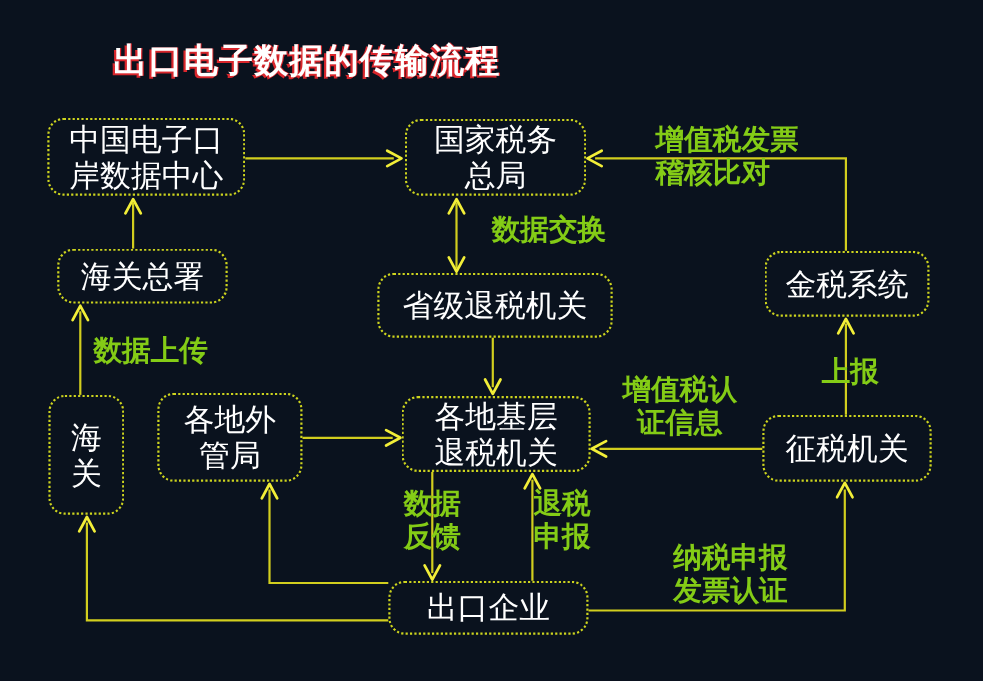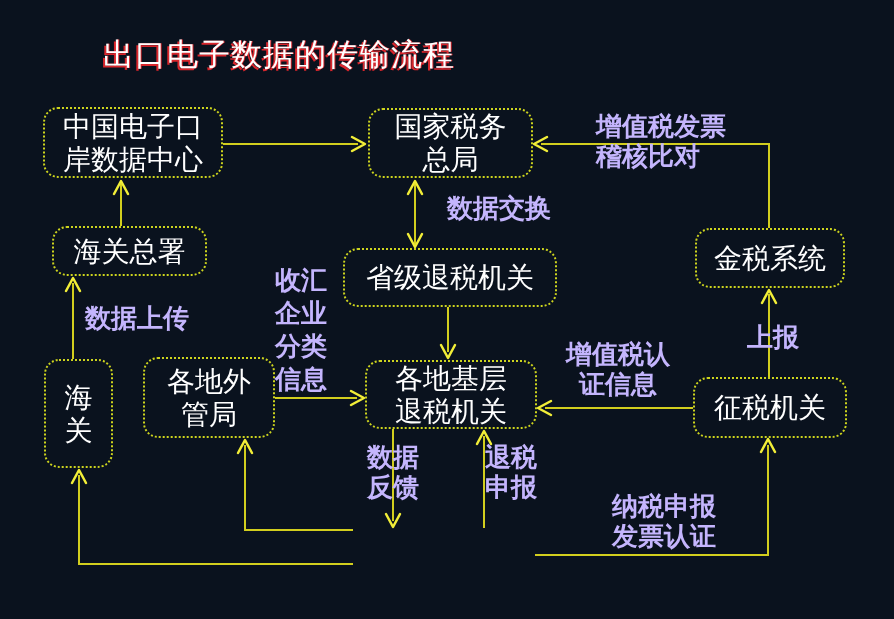--- a/index.html
+++ b/index.html
@@ -5,39 +5,39 @@
   html,body{margin:0;padding:0;}
   body{
     width:894px;height:619px;
     background:#0a121e;
     font-family:"DejaVu Sans","Liberation Sans",sans-serif;
     overflow:hidden;
   }
   .stage{position:relative;width:894px;height:619px;}
   .title{
     position:absolute;left:103px;top:34px;margin:0;
-    font-size:31px;font-weight:normal;letter-spacing:1px;
+    font-size:31px;font-weight:bold;letter-spacing:1px;
     color:#ffffff;
     text-shadow:-2px 2px 0 #d9262c, 1px 0 0 #d9262c;
     white-space:pre-line;
   }
   .wires{position:absolute;left:0;top:0;pointer-events:none;}
   .wire{stroke:#d2ce1e;stroke-width:2;fill:none;}
   .head{stroke:#f2ee38;stroke-width:2.5;fill:none;stroke-linecap:round;stroke-linejoin:round;}
   .node{
     position:absolute;box-sizing:border-box;
     border:2px dotted #cdd41e;border-radius:15px;
     color:#ffffff;font-weight:normal;font-size:28px;line-height:33px;
     display:flex;align-items:center;justify-content:center;
     text-align:center;white-space:pre-line;
     background:transparent;
   }
   .elabel{
-    position:absolute;color:#c4b5fd;font-weight:bold;
-    font-size:26px;line-height:30px;white-space:pre-line;font-family:Liberation Serif, serif;
+    position:absolute;color:#84cc16;font-weight:bold;
+    font-size:26px;line-height:30px;white-space:pre-line;
   }
   .elabel.vcol{line-height:33px;}
   .elabel.ctr{text-align:center;}
 </style>
 </head>
 <body>
 
 <div class="stage">
 
   <h1 class="title">出口电子数据的传输流程</h1>
@@ -123,28 +123,25 @@
   <div class="node" style="left:52px;top:226px;width:155px;height:50px">海关总署</div>
   <div class="node" style="left:343px;top:248px;width:214px;height:59px">省级退税机关</div>
   <div class="node" style="left:695px;top:228px;width:150px;height:60px">金税系统</div>
   <div class="node" style="left:44px;top:359px;width:69px;height:109px">海
 关</div>
   <div class="node" style="left:143px;top:357px;width:132px;height:81px">各地外
 管局</div>
   <div class="node" style="left:365px;top:360px;width:172px;height:69px">各地基层
 退税机关</div>
   <div class="node" style="left:693px;top:377px;width:154px;height:61px">征税机关</div>
+  <div class="node" style="left:353px;top:528px;width:182px;height:49px">出口企业</div>
 
   <div class="elabel" style="left:596px;top:112px">增值税发票
 稽核比对</div>
   <div class="elabel" style="left:447px;top:194px">数据交换</div>
-  <div class="elabel vcol ctr" style="left:273px;top:264px;width:56px">收汇
-企业
-分类
-信息</div>
   <div class="elabel" style="left:85px;top:304px">数据上传</div>
   <div class="elabel ctr" style="left:564px;top:340px;width:108px">增值税认
 证信息</div>
   <div class="elabel" style="left:747px;top:323px">上报</div>
   <div class="elabel" style="left:367px;top:443px">数据
 反馈</div>
   <div class="elabel" style="left:485px;top:443px">退税
 申报</div>
   <div class="elabel" style="left:612px;top:492px">纳税申报
 发票认证</div>

